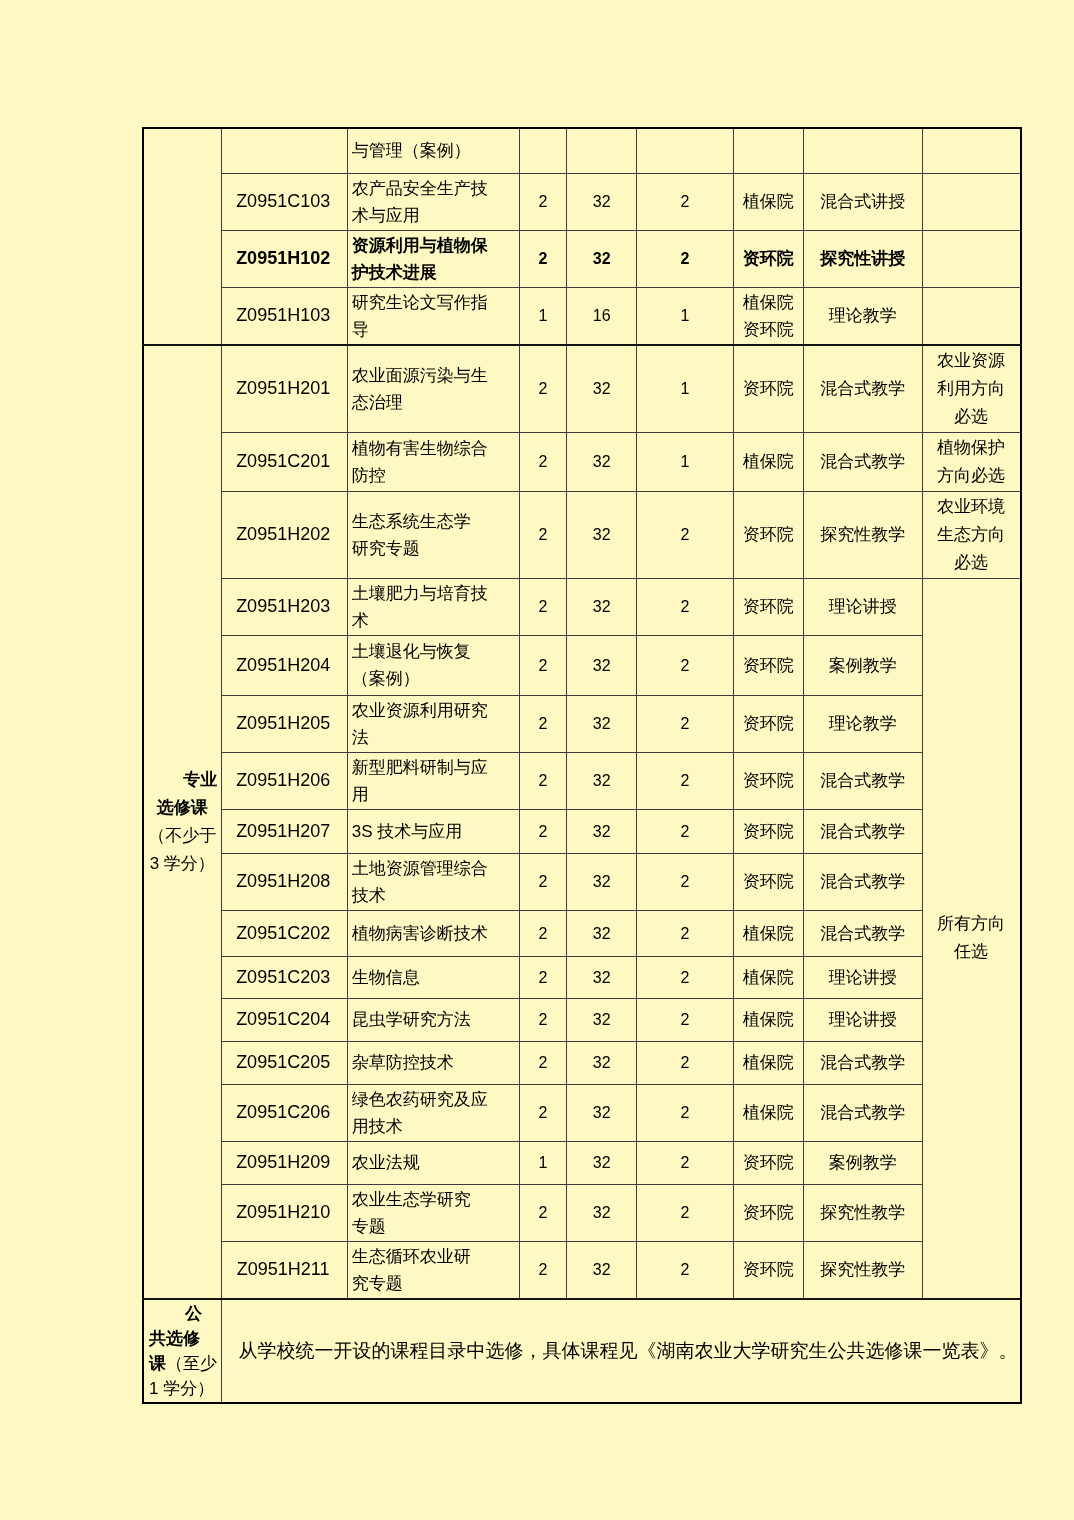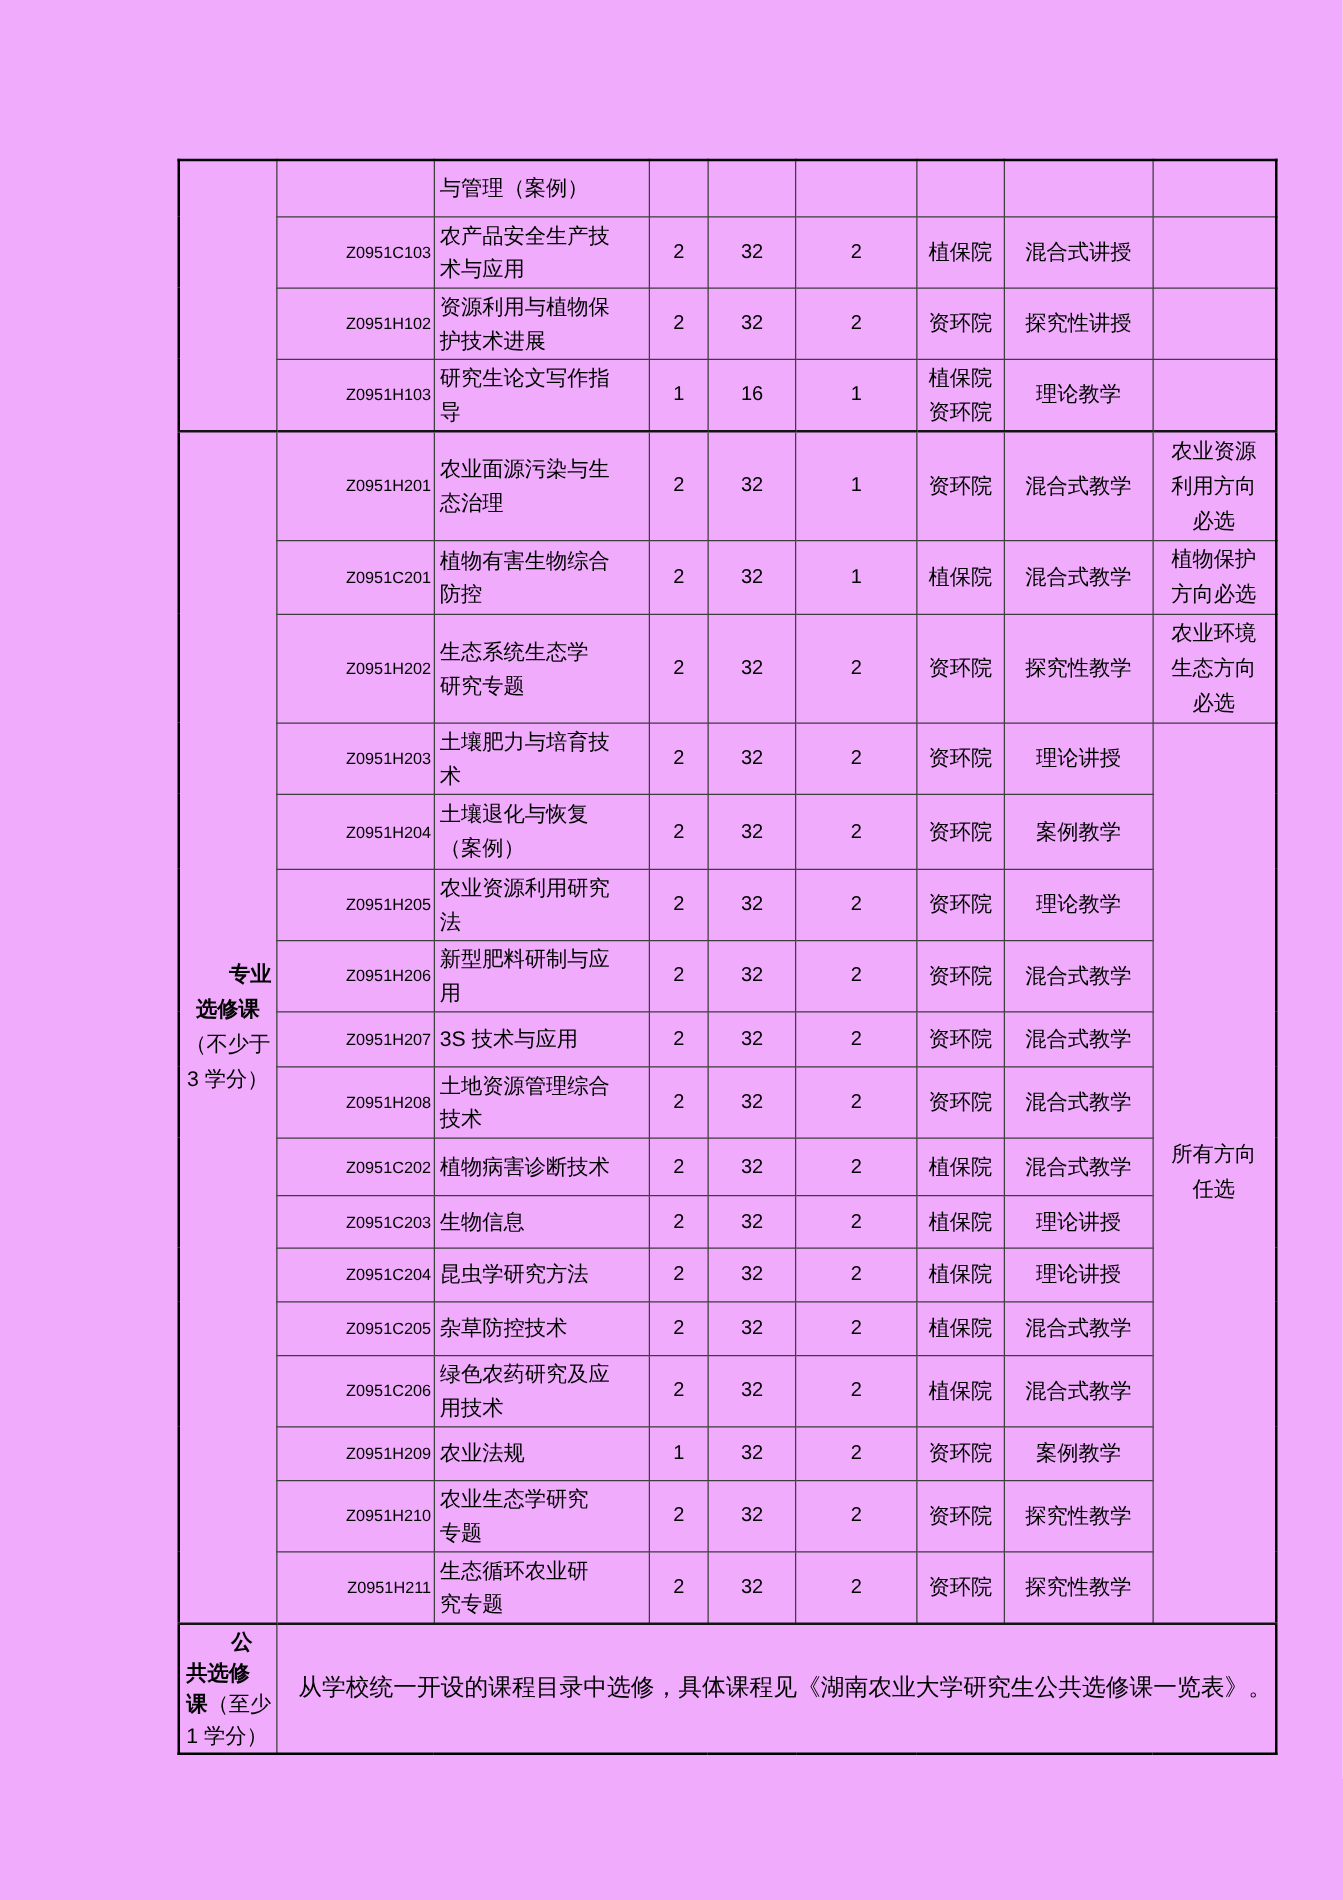--- a/index.html
+++ b/index.html
@@ -1,34 +1,34 @@
 <!DOCTYPE html>
 <html><head>
 <meta charset="utf-8">
 <style>
   html,body { margin:0; padding:0; }
   body {
     width:1074px; height:1520px; background:#ffffff;
     font-family:"Liberation Sans", sans-serif; color:#000000;
   }
-  .page { position:relative; width:1074px; height:1520px; background:#f0abfc; overflow:hidden; }
+  .page { position:relative; width:1074px; height:1520px; background:#fef9c3; overflow:hidden; }
   table.curriculum {
     position:absolute; left:142px; top:127px;
     border-collapse:collapse; table-layout:fixed;
     border:2px solid #000000;
   }
   td {
     border:1px solid #3d3d3d;
     vertical-align:middle;
     font-size:17px; line-height:27px;
     padding:1px 2px;
     overflow:hidden;
   }
   tr.section td { border-top:2px solid #141414; }
-  td.code   { text-align:right; font-size:13px; padding-left:0; }
+  td.code   { text-align:center; font-size:18px; padding-left:0; }
   td.name   { text-align:left; white-space:pre-line; padding-left:4px; padding-right:2px; }
   td.num    { text-align:center; font-size:16px; padding:1px 0; }
   td.dept   { text-align:center; white-space:pre-line; padding:1px 0; }
   td.method { text-align:center; padding:1px 0; }
   td.remark { text-align:center; white-space:pre-line; padding:1px 0; line-height:28px; }
   td.cat    { text-align:center; line-height:28px; padding:1px 2px; }
   td.cat .b { font-weight:bold; white-space:pre-line;margin-left:36px; }
   td.cat .n { font-weight:normal; white-space:pre-line; }
   td.cat-left { text-align:left; line-height:25px; padding-left:5px; }
   td.note   { text-align:center; padding-left:17px; font-size:19px; white-space:nowrap; }
@@ -65,21 +65,21 @@
           <td class="code">Z0951C103</td>
           <td class="name">农产品安全生产技
 术与应用</td>
           <td class="num">2</td>
           <td class="num">32</td>
           <td class="num">2</td>
           <td class="dept">植保院</td>
           <td class="method">混合式讲授</td>
           <td class="remark"></td>
         </tr>
-        <tr style="height: 56px;">
+        <tr style="height: 56px; font-weight: bold;">
           <td class="code">Z0951H102</td>
           <td class="name">资源利用与植物保
 护技术进展</td>
           <td class="num">2</td>
           <td class="num">32</td>
           <td class="num">2</td>
           <td class="dept">资环院</td>
           <td class="method">探究性讲授</td>
           <td class="remark"></td>
         </tr>

